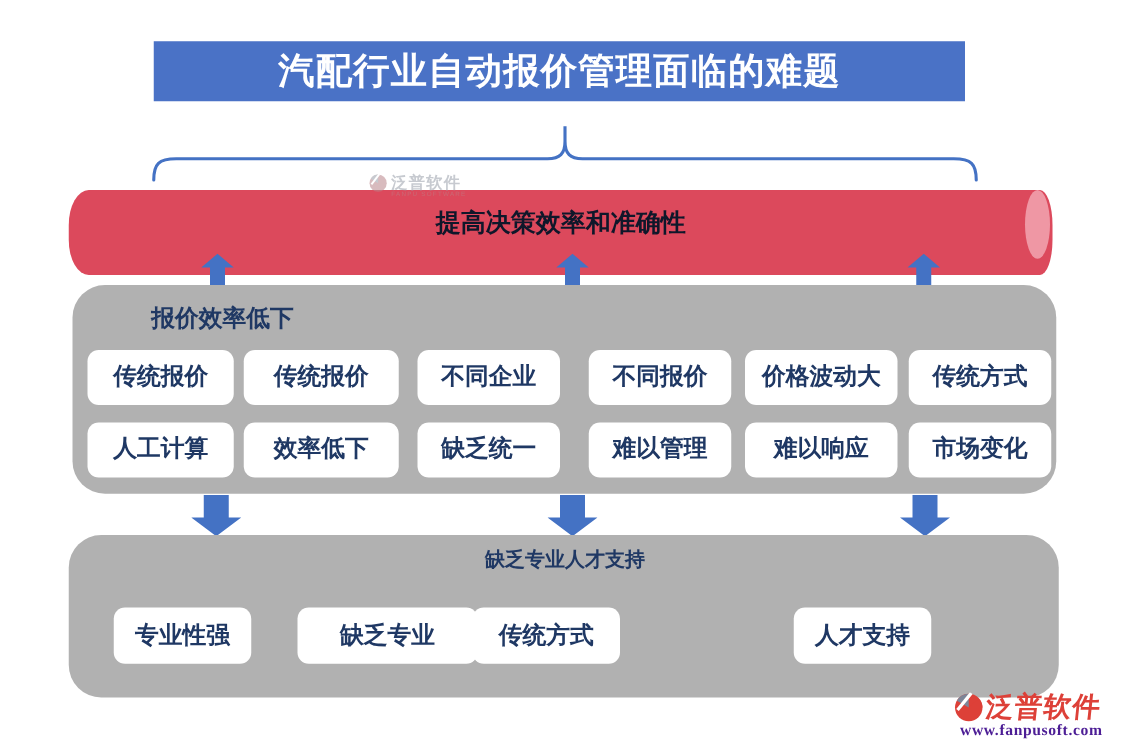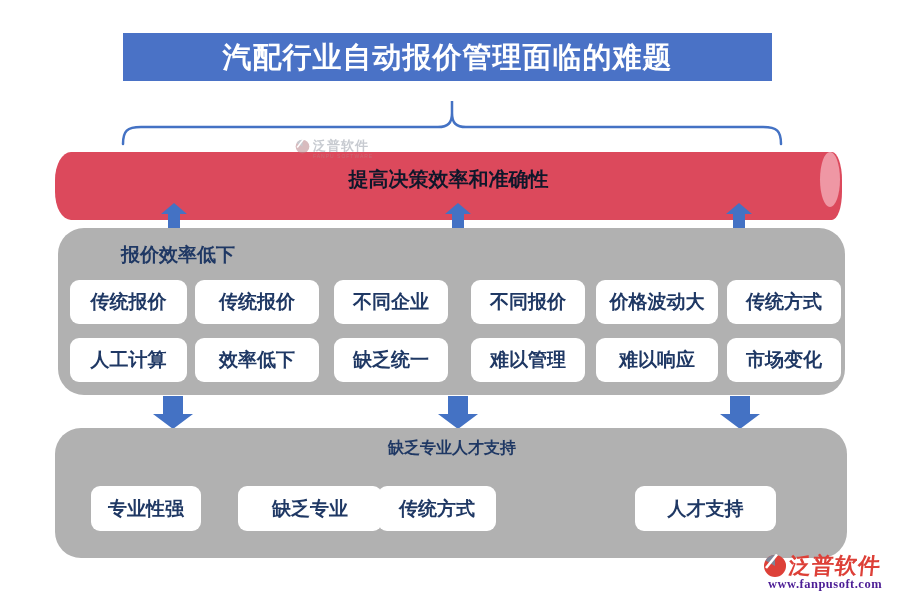--- a/index.html
+++ b/index.html
@@ -63,21 +63,21 @@
   .panel-2 .pill{top:58px;height:45px;line-height:45px;}
 
   
   .p1a{left:12px;width:117px;}  .p1b{left:137px;width:124px;}
   .p1c{left:276px;width:114px;} .p1d{left:413px;width:114px;}
   .p1e{left:538px;width:122px;} .p1f{left:669px;width:114px;}
 
   
   .p2a{left:36px;width:110px;}  .p2b{left:183px;width:144px;}
   .p2c{left:323px;width:118px;} .p2d{left:456px;width:117px;}
-  .p2e{left:580px;width:141px;}
+  .p2e{left:580px;width:110px;}
 
   
   .arrow{position:absolute;}
 
   
   .logo{left:763px;top:551px;display:flex;align-items:center;gap:2px;}
   .logo-name{
     font-size:22px;font-weight:bold;color:#dd4038;letter-spacing:1px;
     transform:skewX(-6deg);white-space:nowrap;
   }

